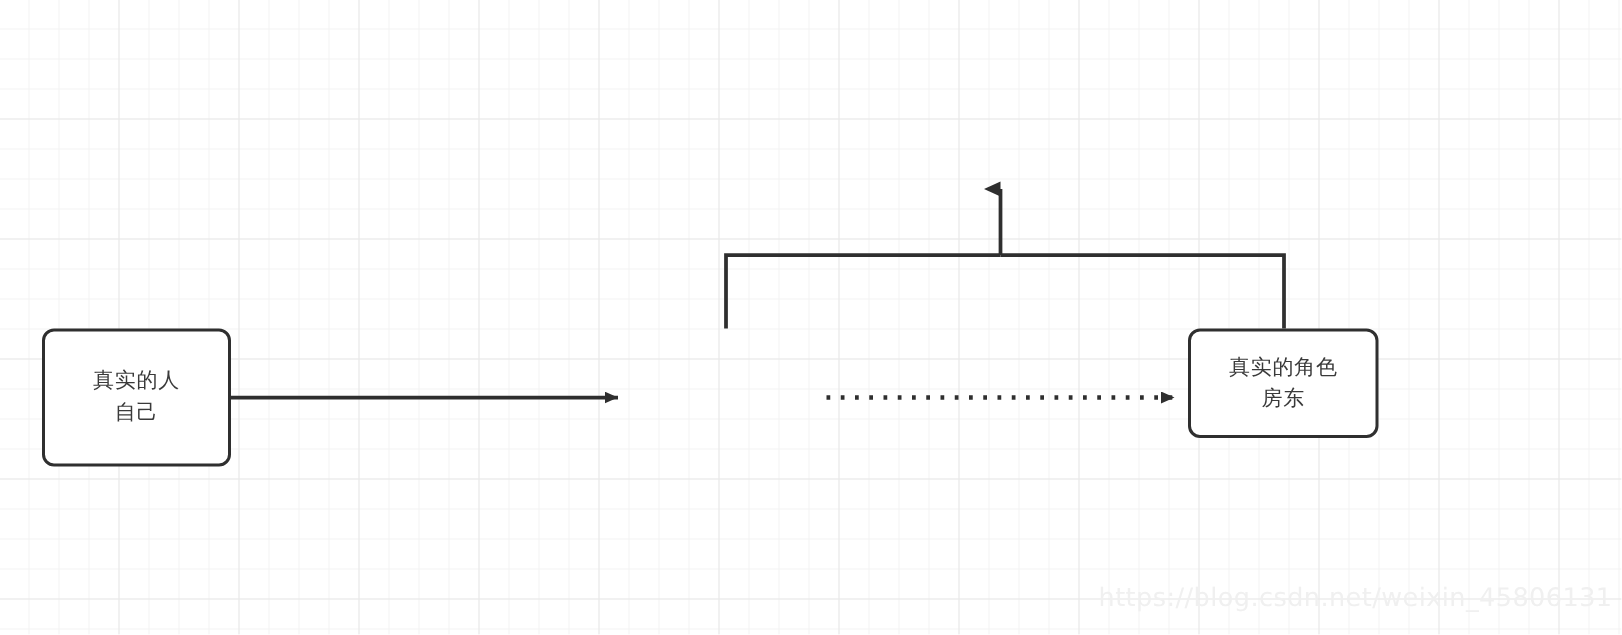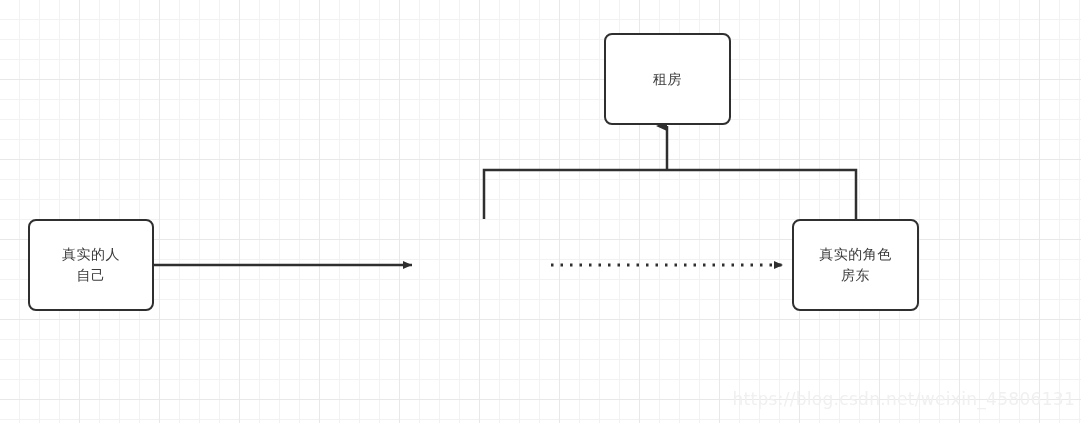--- a/index.html
+++ b/index.html
@@ -42,21 +42,21 @@
     color: #3a3a3a;
     font-size: 14px;
     line-height: 1.5;
     letter-spacing: 0.5px;
     white-space: nowrap;
   }
   .node .line2 { display: block; }
   #node-rent   { left: 604px; top: 33px;  width: 127px; height: 92px; }
   #node-person { left: 28px;  top: 219px; width: 126px; height: 92px; }
   #node-proxy  { left: 421px; top: 219px; width: 127px; height: 92px; }
-  #node-real   { left: 792px; top: 219px; width: 127px; height: 92px; }
+  #node-real   { left: 792px; top: 219px; width: 127px; height: 73px; }
   #watermark {
     position: absolute;
     right: 6px;
     bottom: 14px;
     color: #f0f0f0;
     font-size: 17px;
     letter-spacing: 0.3px;
     font-family: "DejaVu Sans", "Liberation Sans", sans-serif;
     white-space: nowrap;
     user-select: none;
@@ -89,23 +89,20 @@
       <path d="M484,219 L484,170 L667,170" fill="none" stroke="#2f2f2f" stroke-width="2.5" stroke-linejoin="miter" stroke-linecap="butt"></path>
     </g>
     <g>
       <path d="M856,219 L856,170 L667,170" fill="none" stroke="#2f2f2f" stroke-width="2.5" stroke-linejoin="miter" stroke-linecap="butt"></path>
     </g>
     <g>
       <line x1="667" y1="170" x2="667" y2="126" stroke="#2f2f2f" stroke-width="2.5" marker-end="url(#arrow-filled-up)"></line>
     </g>
   </svg>
 
-  <div class="node" id="node-rent">
-    <span>租房</span>
-  </div>
 
   <div class="node" id="node-person">
     <span>真实的人</span>
     <span class="line2">自己</span>
   </div>
 
 
   <div class="node" id="node-real">
     <span>真实的角色</span>
     <span class="line2">房东</span>

